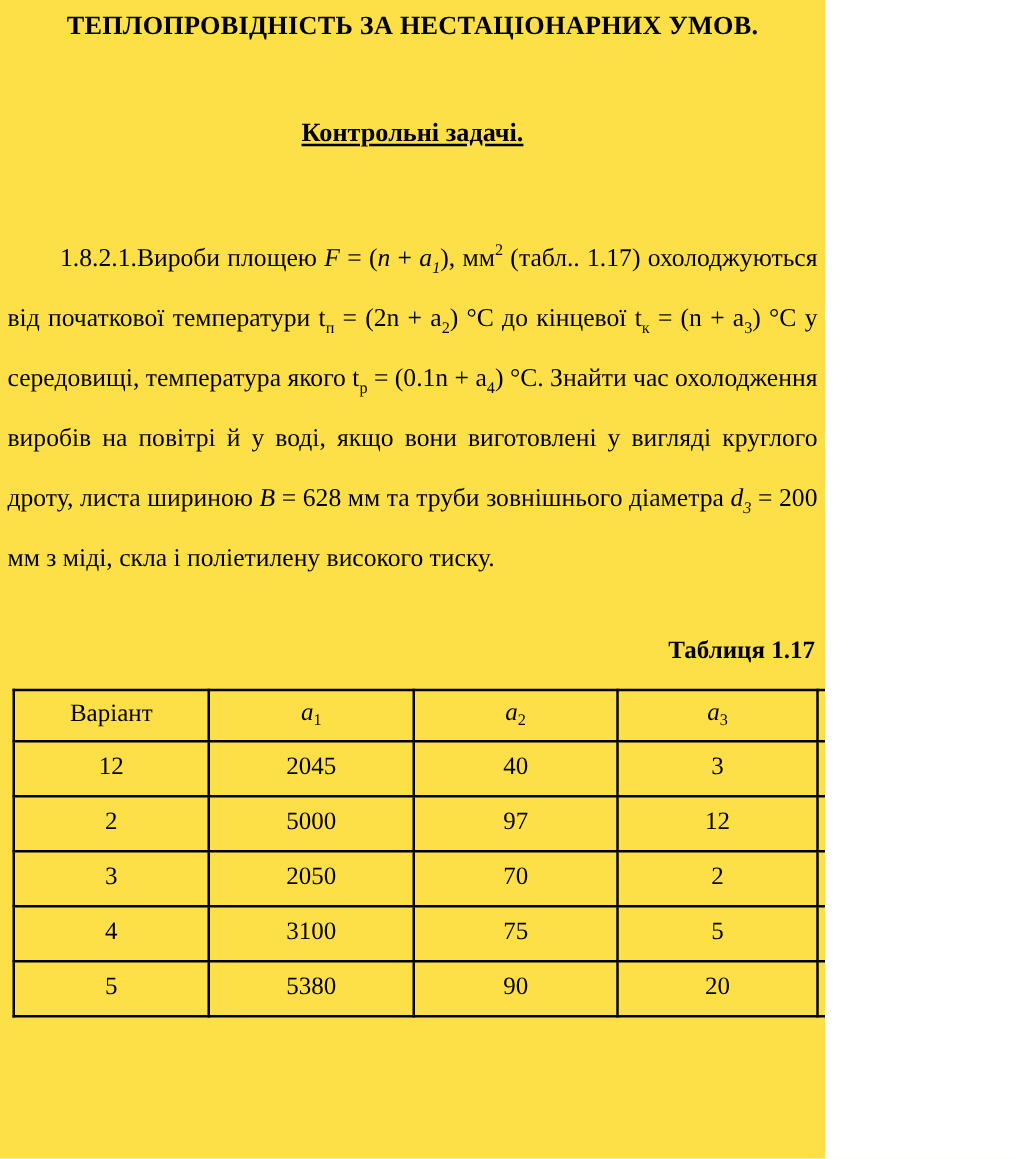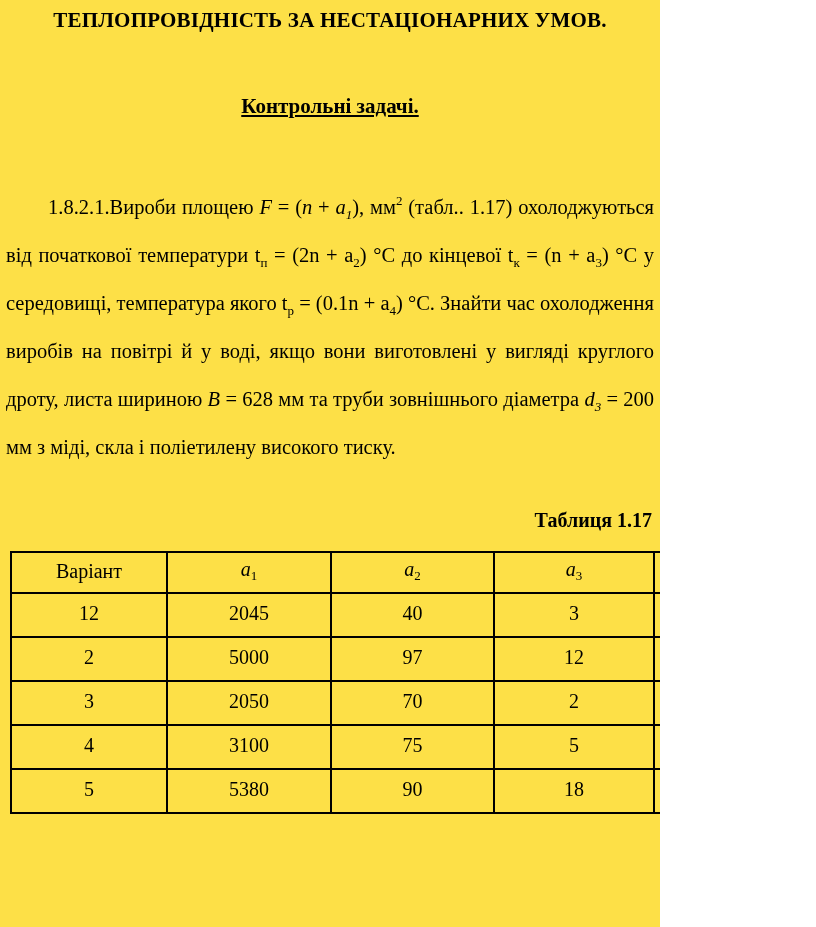--- a/index.html
+++ b/index.html
@@ -133,19 +133,19 @@
         <td>4</td>
         <td>3100</td>
         <td>75</td>
         <td>5</td>
         <td>4</td>
       </tr>
       <tr class="data-row">
         <td>5</td>
         <td>5380</td>
         <td>90</td>
-        <td>18</td>
+        <td>20</td>
         <td>5</td>
       </tr>
     </tbody>
   </table>
 
 </div>
 
 </body></html>

